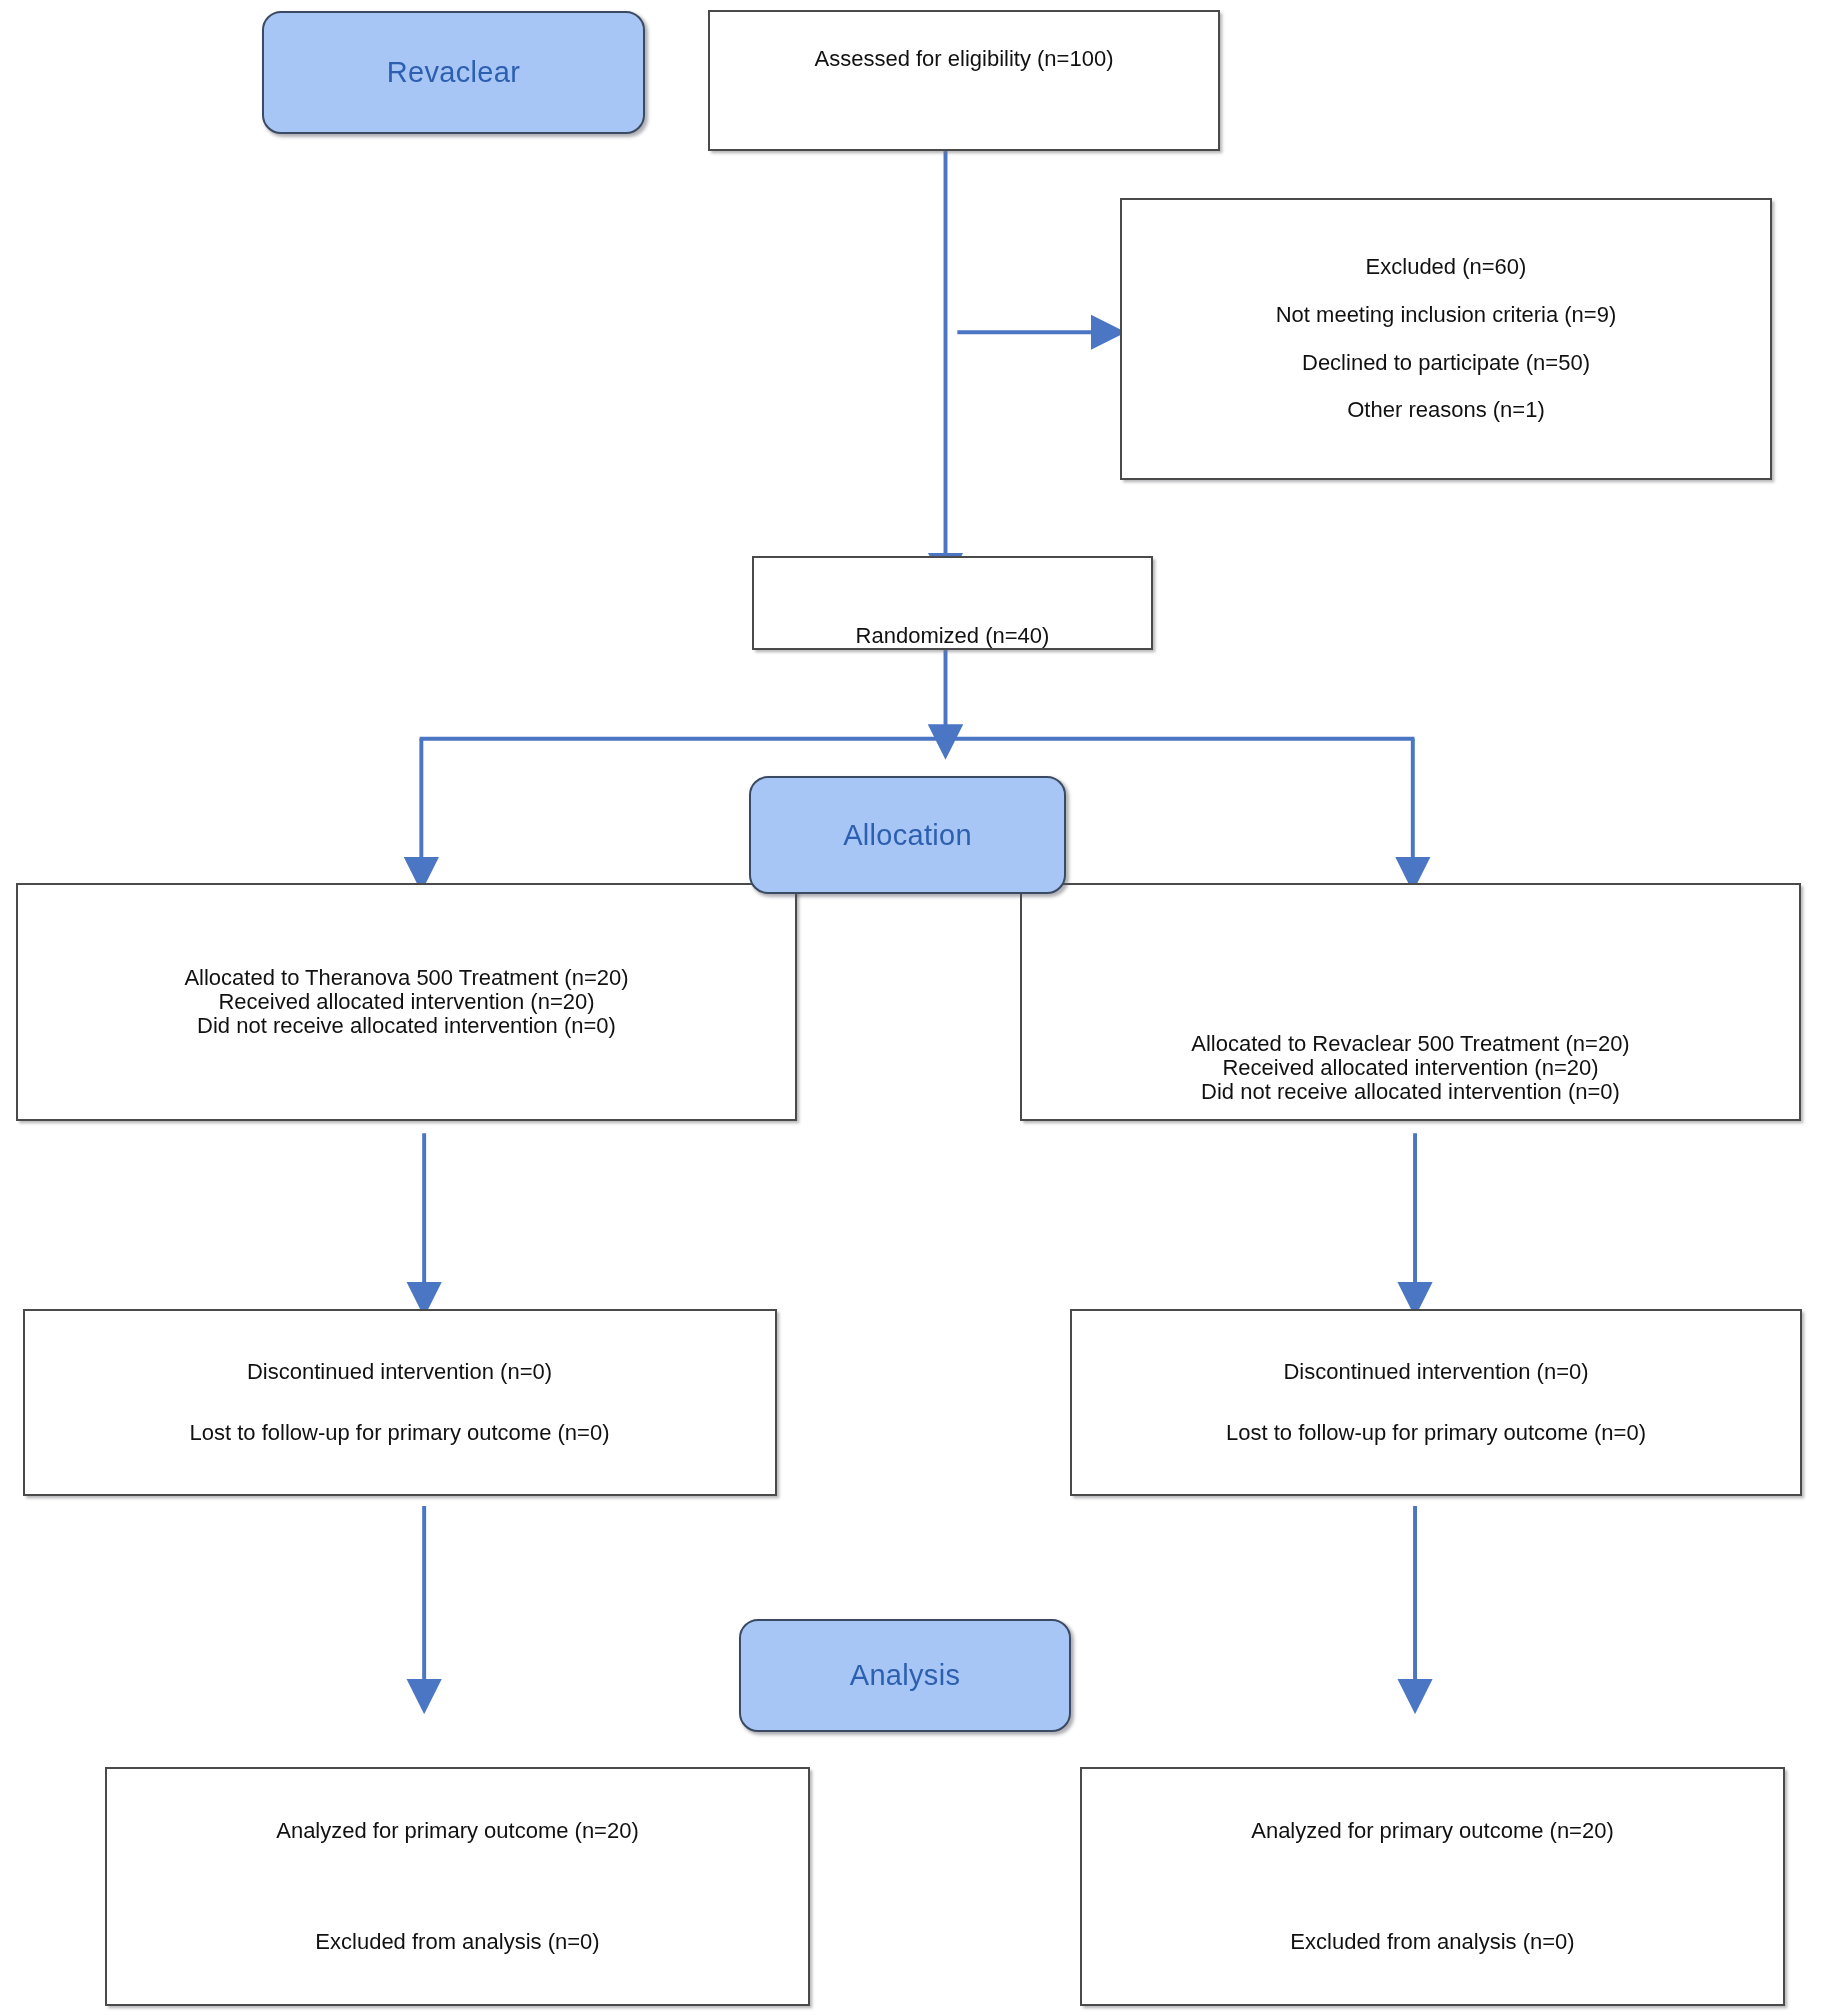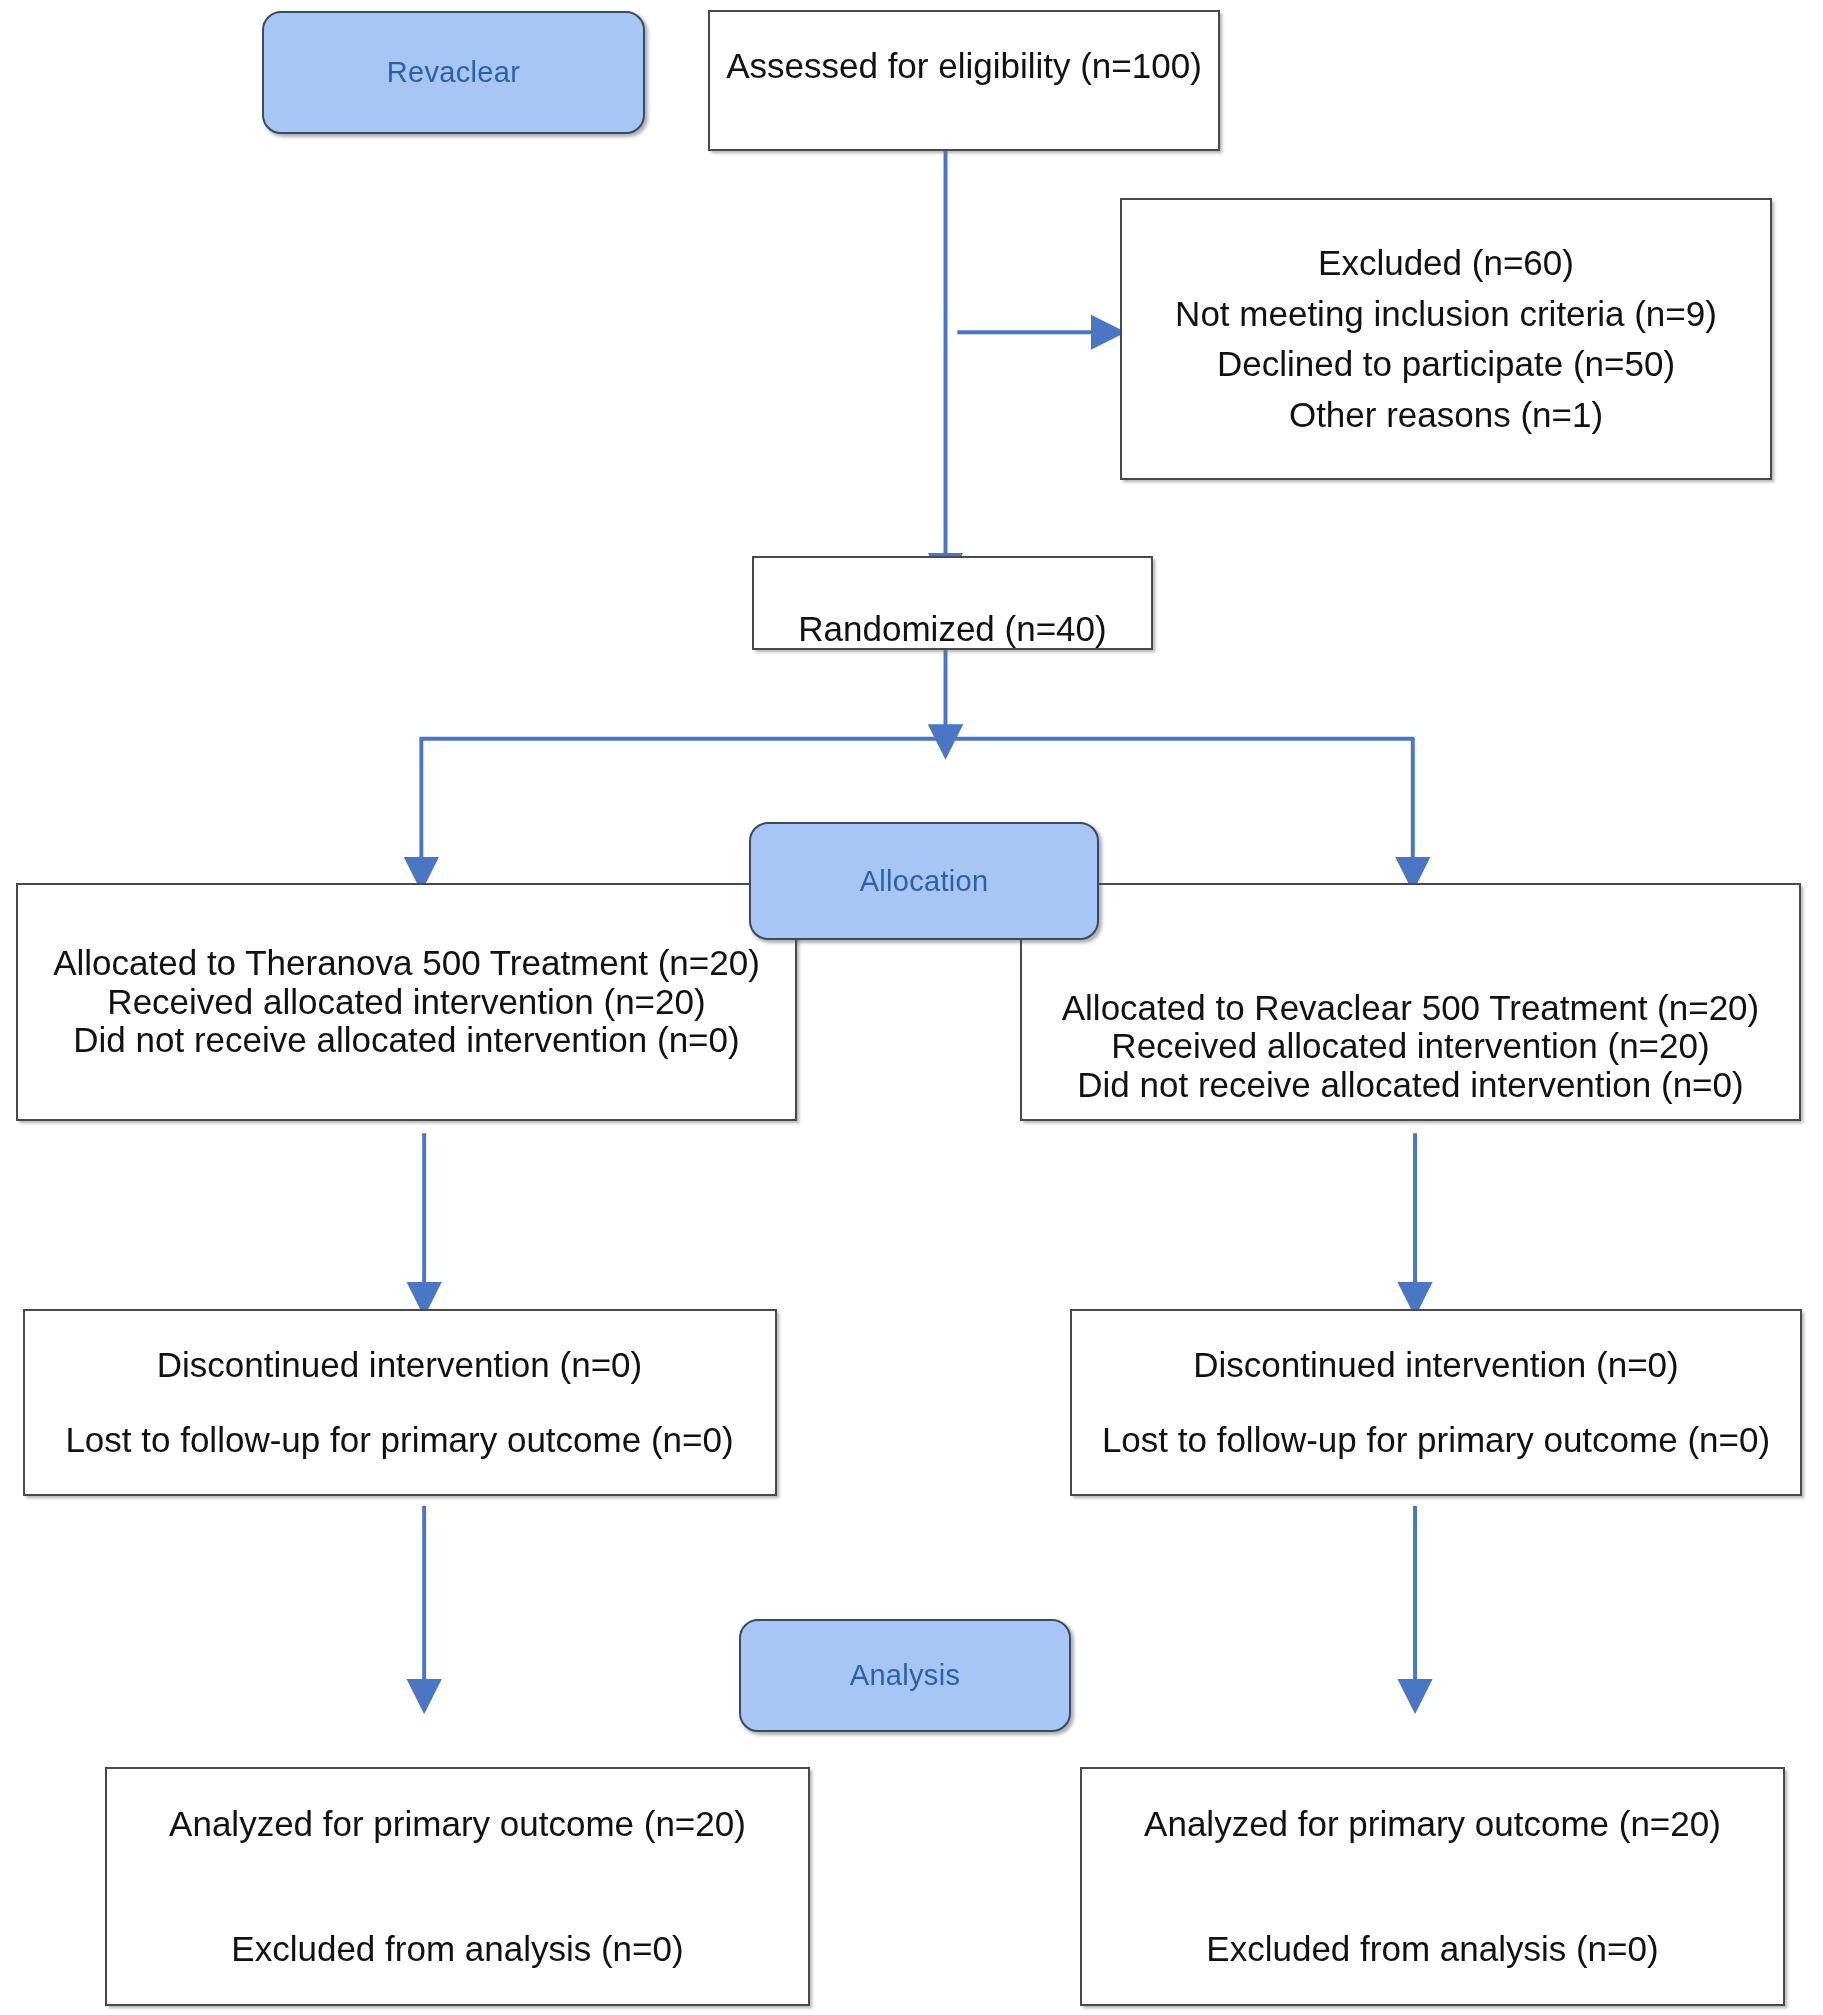--- a/index.html
+++ b/index.html
@@ -37,21 +37,21 @@
     background:#ffffff;
     border:2.3px solid #4a4a4a;
     box-shadow:2.8px 3.4px 2.8px rgba(120,120,128,.55);
     box-sizing:border-box;
     display:flex;
     flex-direction:column;
     align-items:center;
     z-index:4;
   }
   .box .line{
-    font-size:35px;
+    font-size:22px;
     color:#111111;
     font-weight:400;
     text-align:center;
     white-space:nowrap;
     line-height:1.1;
   }
   
   #arrows{
     position:absolute;
     left:0;top:0;
@@ -88,21 +88,21 @@
 
     <path d="M2513,2013 L2513,2285" stroke="#4a76c4" stroke-width="7" fill="none" marker-end="url(#ah)"></path>
 
     <path d="M753,2675 L753,2990" stroke="#4a76c4" stroke-width="7" fill="none" marker-end="url(#ah)"></path>
 
     <path d="M2513,2675 L2513,2990" stroke="#4a76c4" stroke-width="7" fill="none" marker-end="url(#ah)"></path>
   </svg>
 
   <div class="badge" style="left:262px;top:11.3px;width:383px;height:123px;">Revaclear</div>
 
-  <div class="badge" style="left:749px;top:776px;width:350px;height:118px;margin-top:46px;">Allocation</div>
+  <div class="badge" style="left:749px;top:776px;width:317px;height:118px;">Allocation</div>
 
 
   <div class="badge" style="left:739px;top:1619px;width:332px;height:113px;">Analysis</div>
 
   <div class="box" style="left:708px;top:10px;width:512px;height:141px;justify-content:flex-start;padding-top:35px;">
     <div class="line">Assessed for eligibility (n=100)</div>
   </div>
 
   <div class="box" style="left:1120px;top:198px;width:652px;height:282px;justify-content:space-evenly;padding:32px 0;">
     <div class="line">Excluded (n=60)</div>

